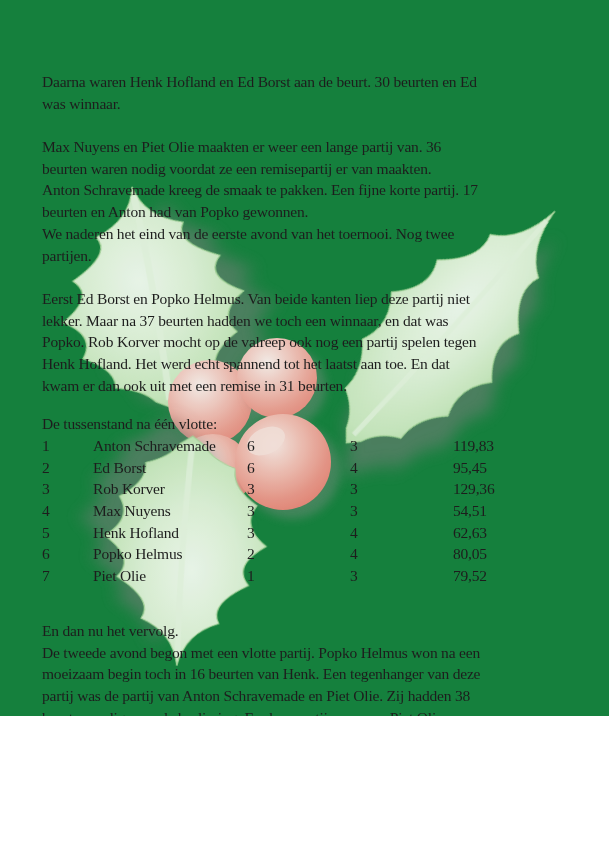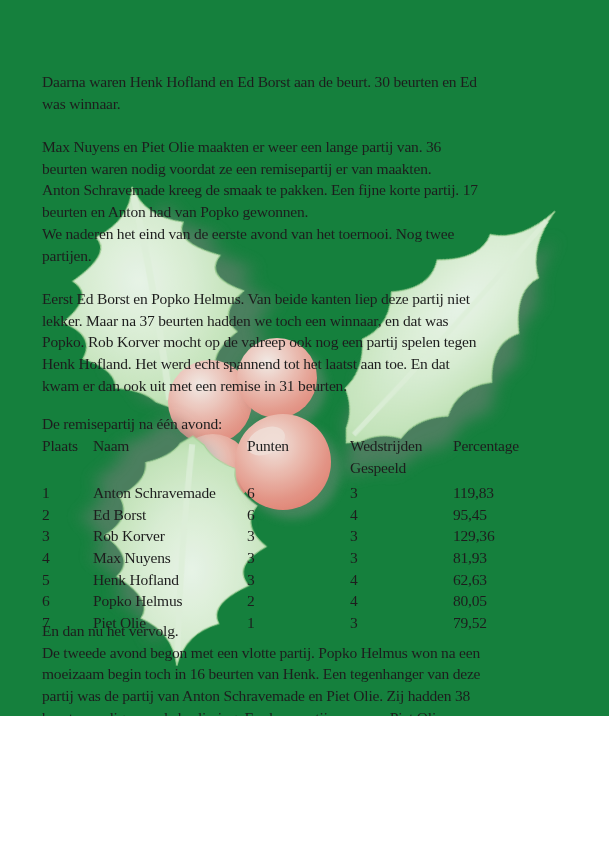--- a/index.html
+++ b/index.html
@@ -118,31 +118,23 @@
 beurten waren nodig voordat ze een remisepartij er van maakten.
 Anton Schravemade kreeg de smaak te pakken. Een fijne korte partij. 17
 beurten en Anton had van Popko gewonnen.
 We naderen het eind van de eerste avond van het toernooi. Nog twee
 partijen.</div>
   <div class="txt" style="top:288px">Eerst Ed Borst en Popko Helmus. Van beide kanten liep deze partij niet
 lekker. Maar na 37 beurten hadden we toch een winnaar, en dat was
 Popko. Rob Korver mocht op de valreep ook nog een partij spelen tegen
 Henk Hofland. Het werd echt spannend tot het laatst aan toe. En dat
 kwam er dan ook uit met een remise in 31 beurten.</div>
-  <div class="txt" style="top:413px">De remisepartij na één avond:</div>
+  <div class="txt" style="top:413px">De tussenstand na één vlotte:</div>
 
   <div class="standings">
-    <div class="t-head">
-      <span class="h-plaats">Plaats</span>
-      <span class="h-naam">Naam</span>
-      <span class="h-punten">Punten</span>
-      <span class="h-wedstrijden">Wedstrijden
-Gespeeld</span>
-      <span class="h-percentage">Percentage</span>
-    </div>
     <div id="rows-container">
         <div class="t-row">
           <span class="c-plaats">1</span>
           <span class="c-naam">Anton Schravemade</span>
           <span class="c-punten">6</span>
           <span class="c-gespeeld">3</span>
           <span class="c-percentage">119,83</span>
         </div>
         <div class="t-row">
           <span class="c-plaats">2</span>
@@ -156,21 +148,21 @@
           <span class="c-naam">Rob Korver</span>
           <span class="c-punten">3</span>
           <span class="c-gespeeld">3</span>
           <span class="c-percentage">129,36</span>
         </div>
         <div class="t-row">
           <span class="c-plaats">4</span>
           <span class="c-naam">Max Nuyens</span>
           <span class="c-punten">3</span>
           <span class="c-gespeeld">3</span>
-          <span class="c-percentage">81,93</span>
+          <span class="c-percentage">54,51</span>
         </div>
         <div class="t-row">
           <span class="c-plaats">5</span>
           <span class="c-naam">Henk Hofland</span>
           <span class="c-punten">3</span>
           <span class="c-gespeeld">4</span>
           <span class="c-percentage">62,63</span>
         </div>
         <div class="t-row">
           <span class="c-plaats">6</span>

